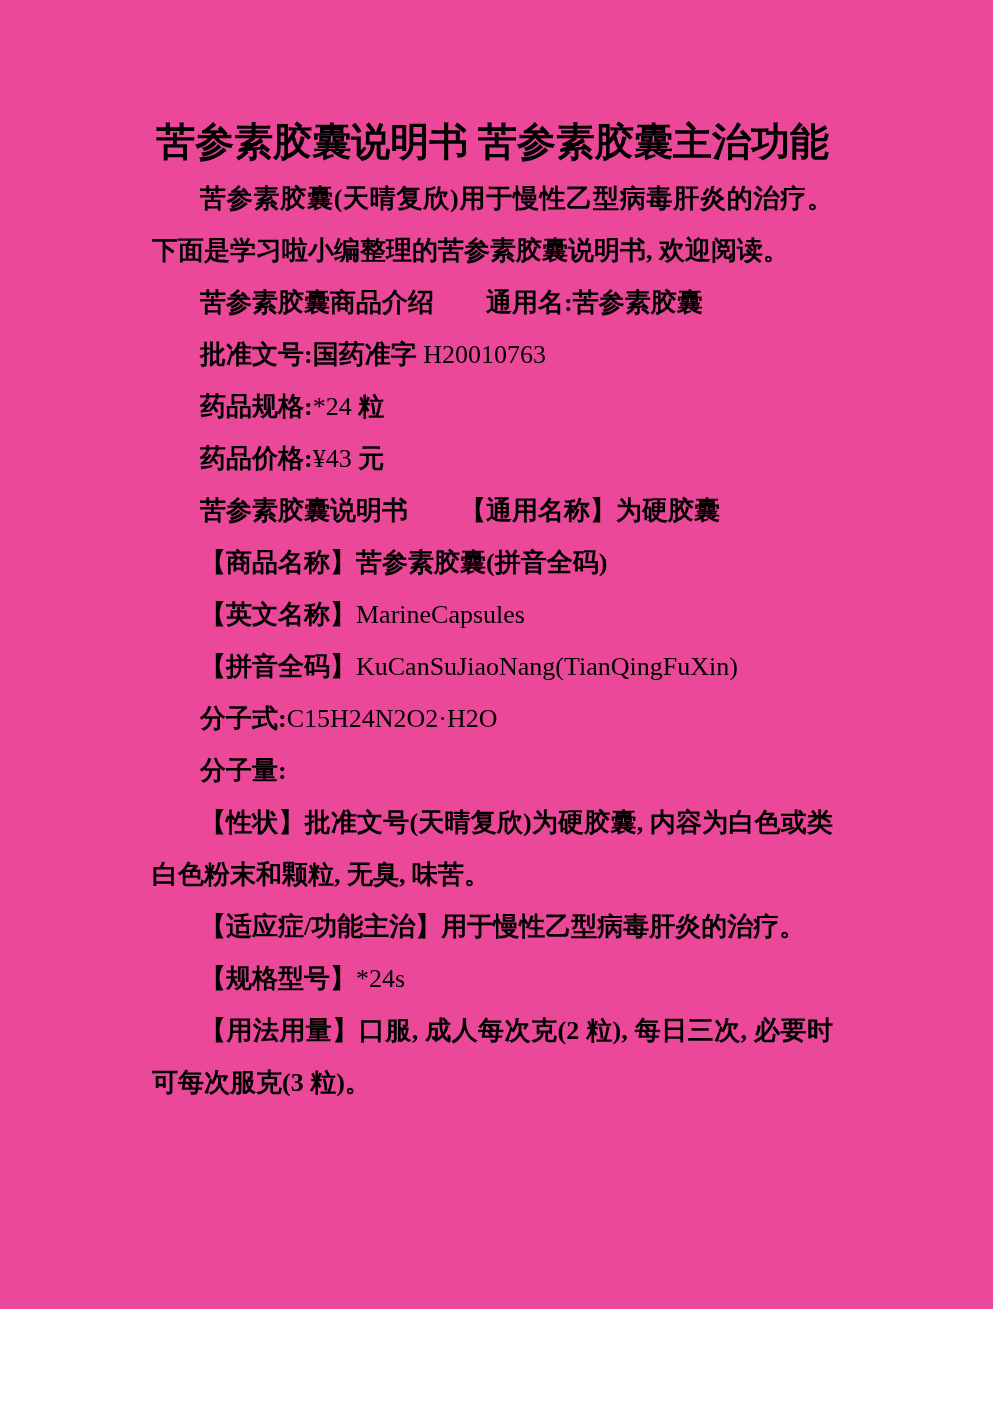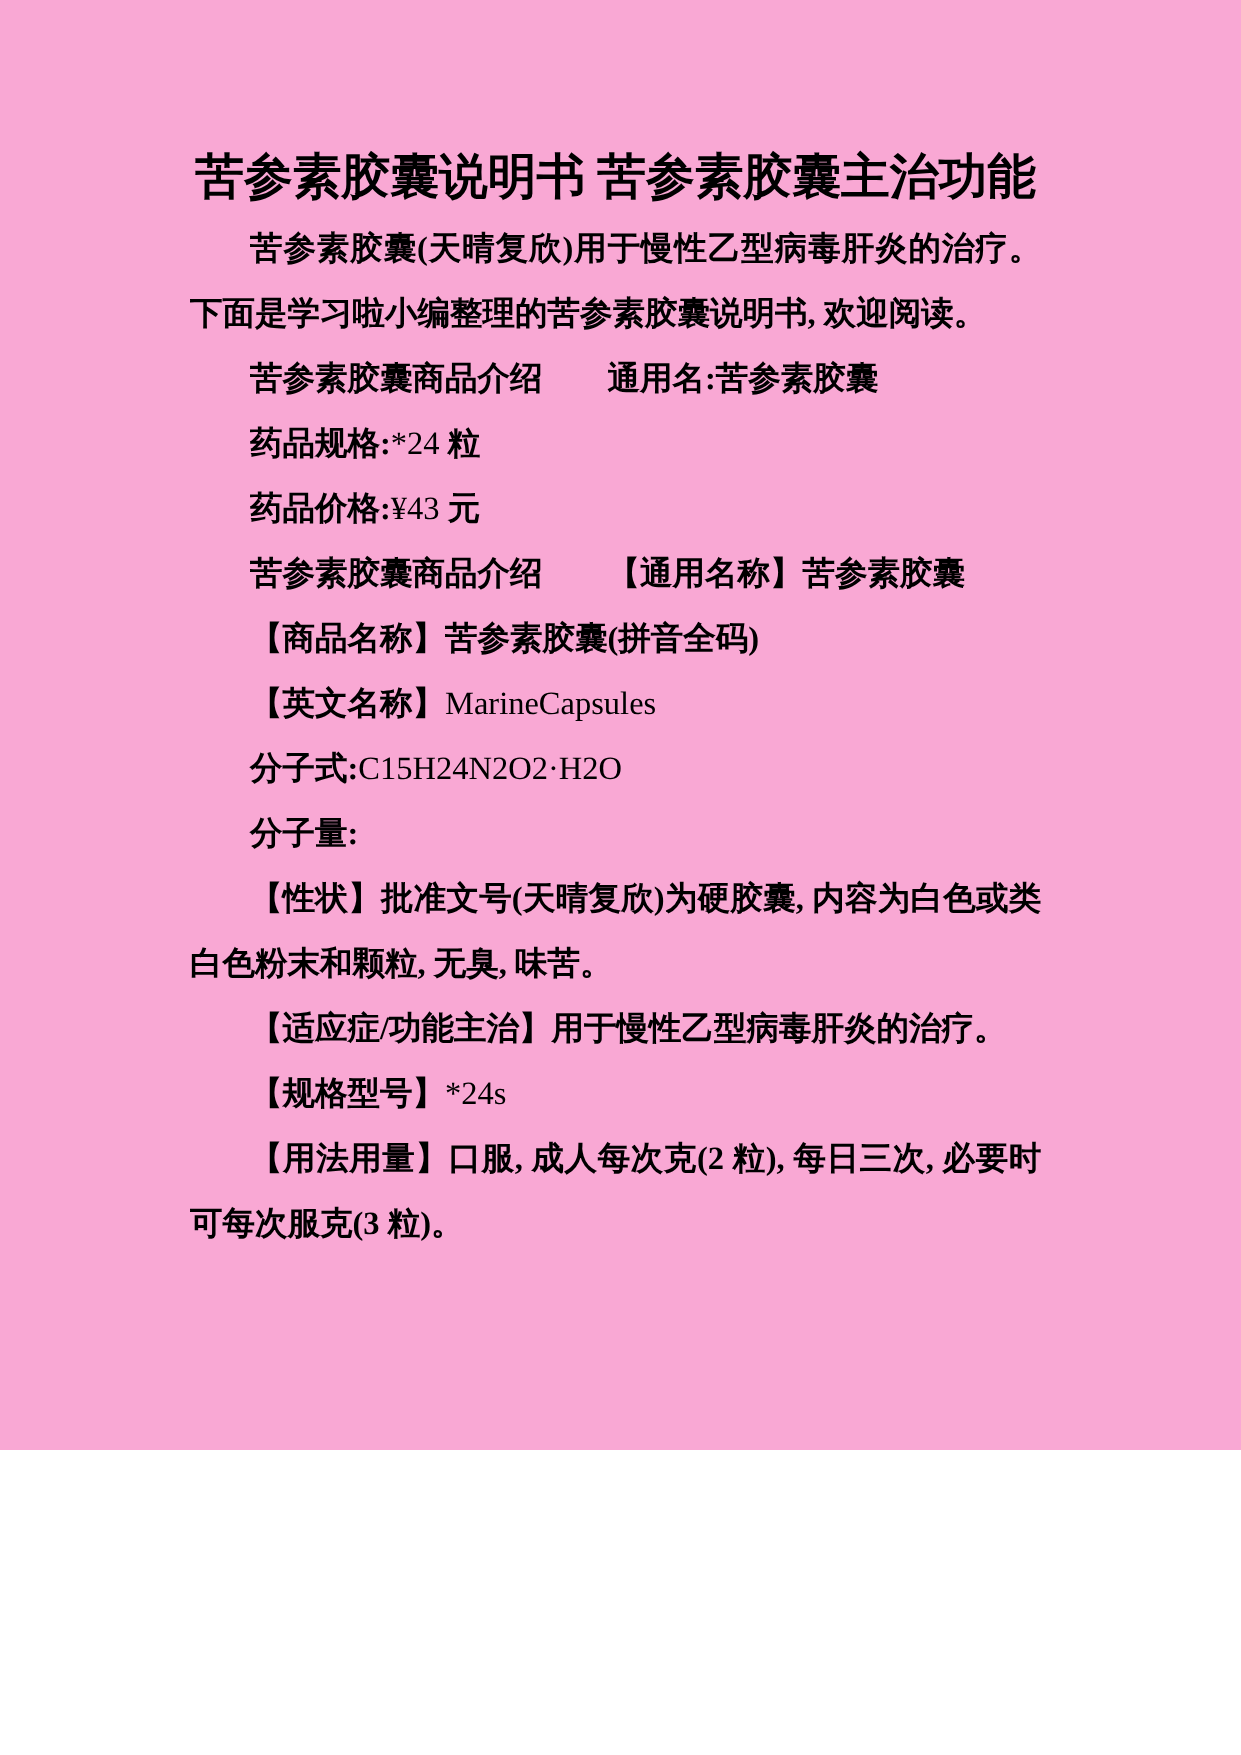--- a/index.html
+++ b/index.html
@@ -3,22 +3,22 @@
 <meta charset="utf-8">
 <style>
   html, body {
     margin: 0;
     padding: 0;
     background: #ffffff;
   }
   .page {
     position: relative;
     width: 993px;
-    height: 1160px;
-    background: #f9a8d4;
+    height: 1309px;
+    background: #ec4899;
     color: #000000;
     font-family: "Liberation Serif", serif;
     overflow: hidden;
     box-sizing: border-box;
   }
   .content {
     padding: 0 160px 0 152px;
   }
   .doc-title {
     margin: 0;
@@ -52,25 +52,27 @@
 </style>
 </head>
 <body>
 
 <div class="page">
   <div class="content">
     <h1 class="doc-title">苦参素胶囊说明书 苦参素胶囊主治功能</h1>
     <div class="paragraphs" id="paragraphs">
         <p class="para"><span class="zh">苦参素胶囊(天晴复欣)用于慢性乙型病毒肝炎的治疗。下面是学习啦小编整理的苦参素胶囊说明书, 欢迎阅读。</span></p>
         <p class="para"><span class="zh">苦参素胶囊商品介绍　　通用名:苦参素胶囊</span></p>
+        <p class="para"><span class="zh">批准文号:国药准字 </span><span class="latin">H20010763</span></p>
         <p class="para"><span class="zh">药品规格:</span><span class="latin">*24 </span><span class="zh">粒</span></p>
         <p class="para"><span class="zh">药品价格:</span><span class="latin">¥43 </span><span class="zh">元</span></p>
-        <p class="para"><span class="zh">苦参素胶囊商品介绍　　【通用名称】苦参素胶囊</span></p>
+        <p class="para"><span class="zh">苦参素胶囊说明书　　【通用名称】为硬胶囊</span></p>
         <p class="para"><span class="zh">【商品名称】苦参素胶囊(拼音全码)</span></p>
         <p class="para"><span class="zh">【英文名称】</span><span class="latin">MarineCapsules</span></p>
+        <p class="para"><span class="zh">【拼音全码】</span><span class="latin">KuCanSuJiaoNang(TianQingFuXin)</span></p>
         <p class="para"><span class="zh">分子式:</span><span class="latin">C15H24N2O2·H2O</span></p>
         <p class="para"><span class="zh">分子量:</span></p>
         <p class="para"><span class="zh">【性状】批准文号(天晴复欣)为硬胶囊, 内容为白色或类白色粉末和颗粒, 无臭, 味苦。</span></p>
         <p class="para"><span class="zh">【适应症/功能主治】用于慢性乙型病毒肝炎的治疗。</span></p>
         <p class="para"><span class="zh">【规格型号】</span><span class="latin">*24s</span></p>
         <p class="para"><span class="zh">【用法用量】口服, 成人每次克(2 粒), 每日三次, 必要时可每次服克(3 粒)。</span></p>
       </div>
   </div>
 </div>
 

